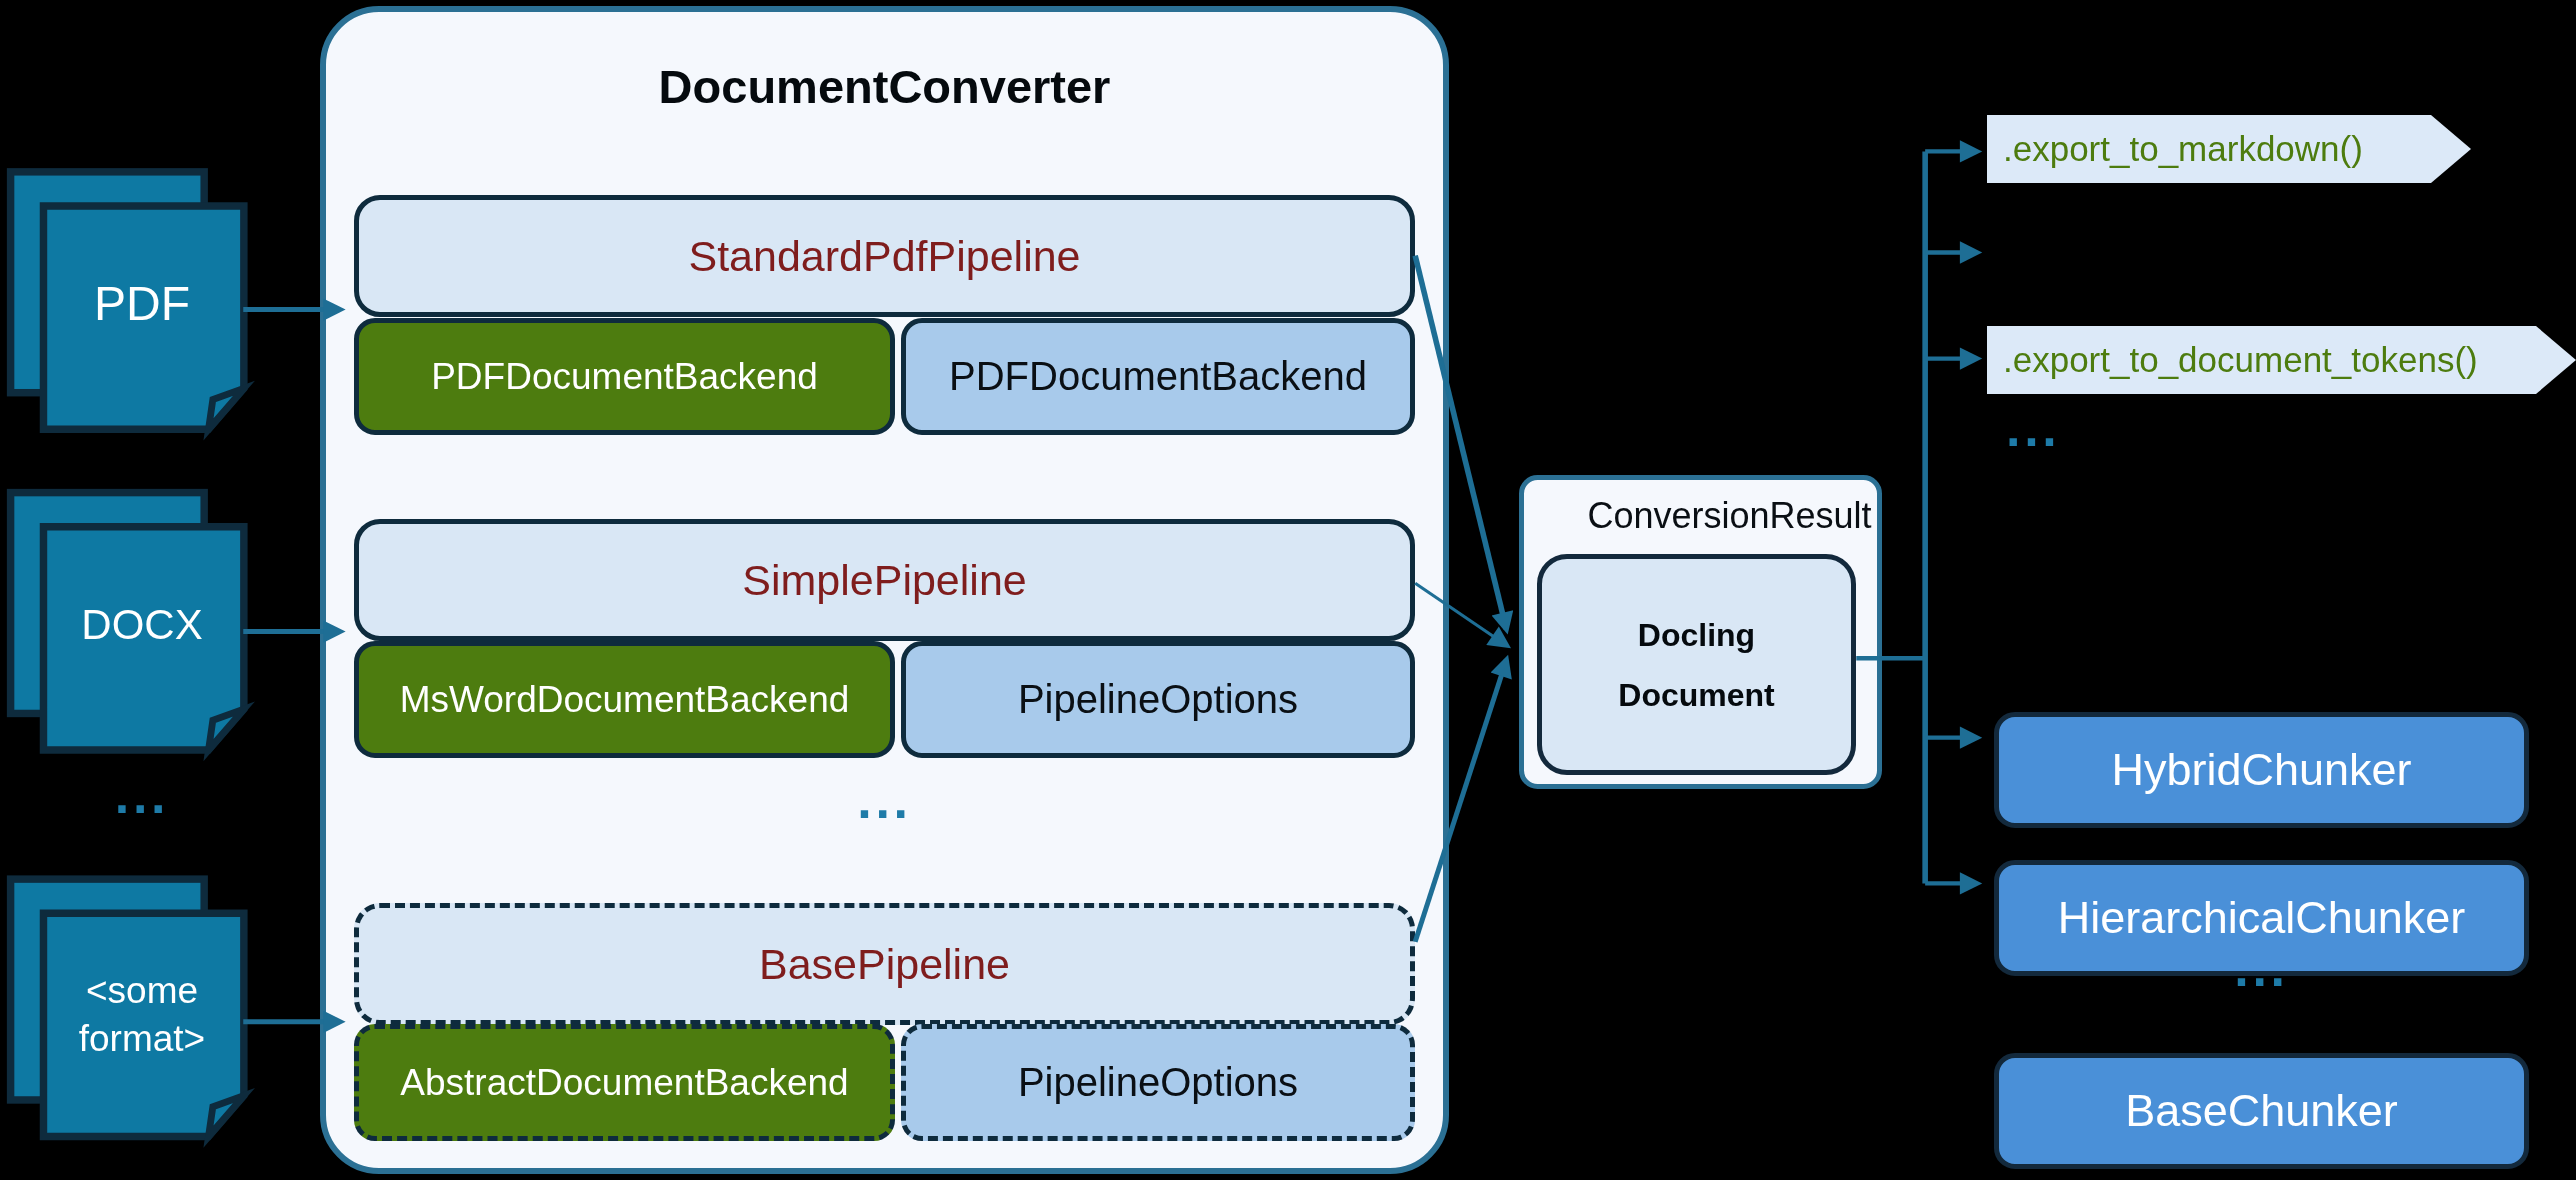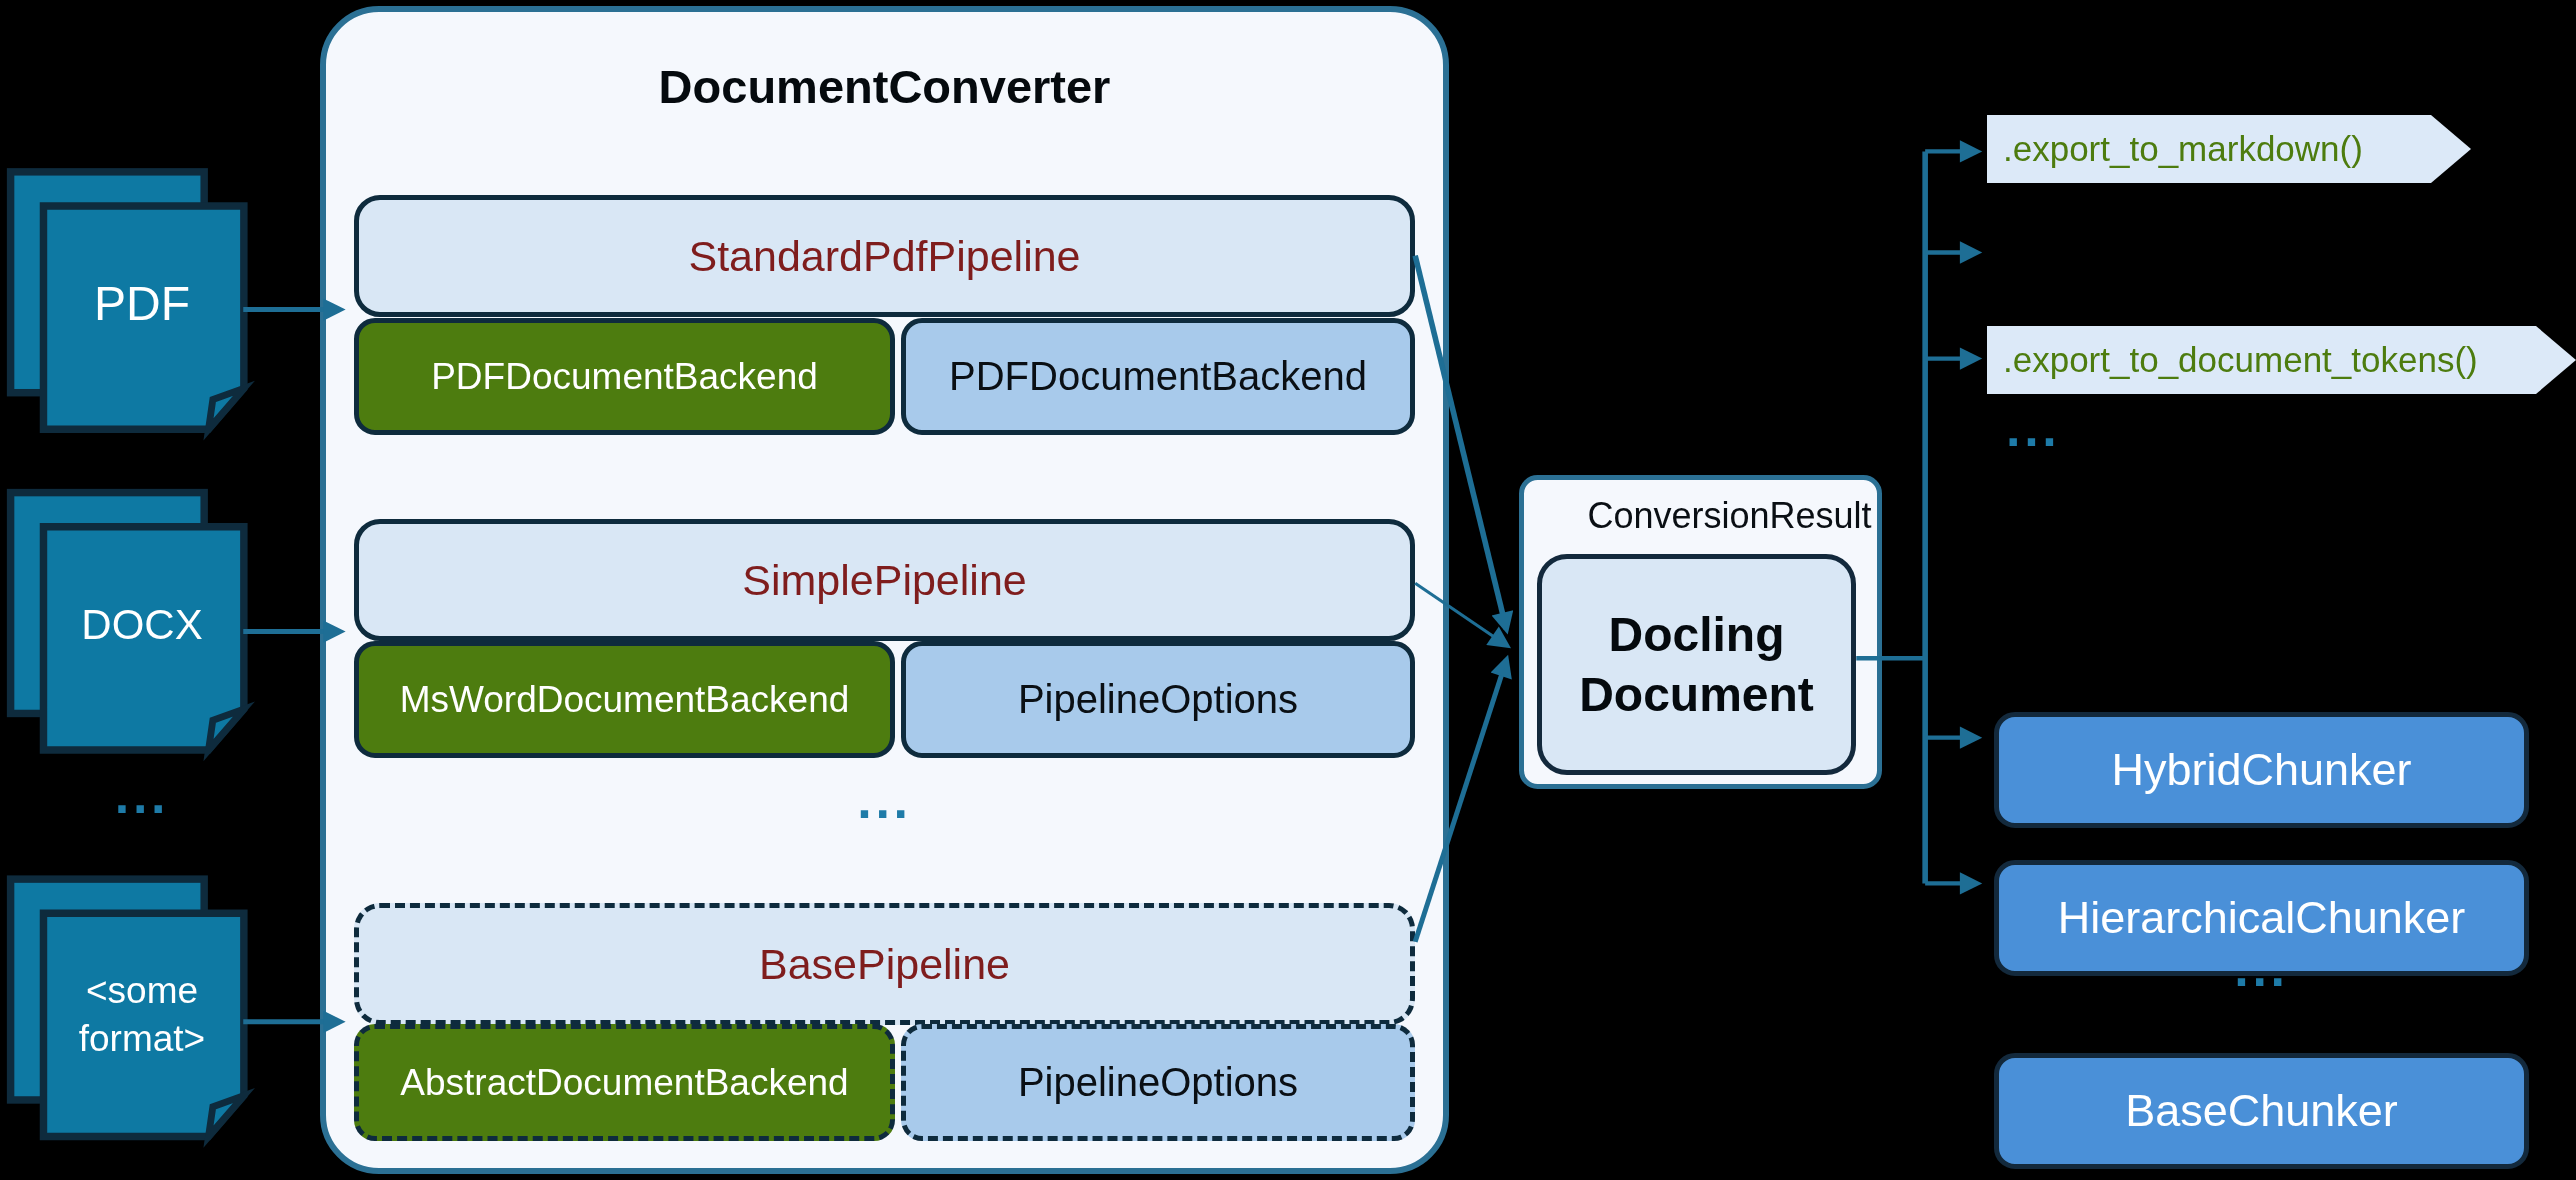--- a/index.html
+++ b/index.html
@@ -68,21 +68,21 @@
     left: 1519px; top: 494px; width: 392px; height: 43px;
     display: flex; align-items: center; justify-content: center;
     font-size: 36px; color: #0a0f14; padding-left: 29px;
   }
   .docling-box {
     left: 1537px; top: 554px; width: 319px; height: 221px;
     background: #D9E7F5;
     border: 5.6px solid #13293C;
     border-radius: 30px;
     display: flex; flex-direction: column; align-items: center; justify-content: center;
-    font-size: 48px; font-weight: 700; line-height: 60px; color: #050a0e;
+    font-size: 32px; font-weight: 700; line-height: 60px; color: #050a0e;
     text-align: right;
   }
 
   
   .tag {
     height: 68px;
     background: #DCE9F8;
     clip-path: polygon(0 0, calc(100% - 40px) 0, 100% 50%, calc(100% - 40px) 100%, 0 100%);
     display: flex; align-items: center;
     padding-left: 16px;

